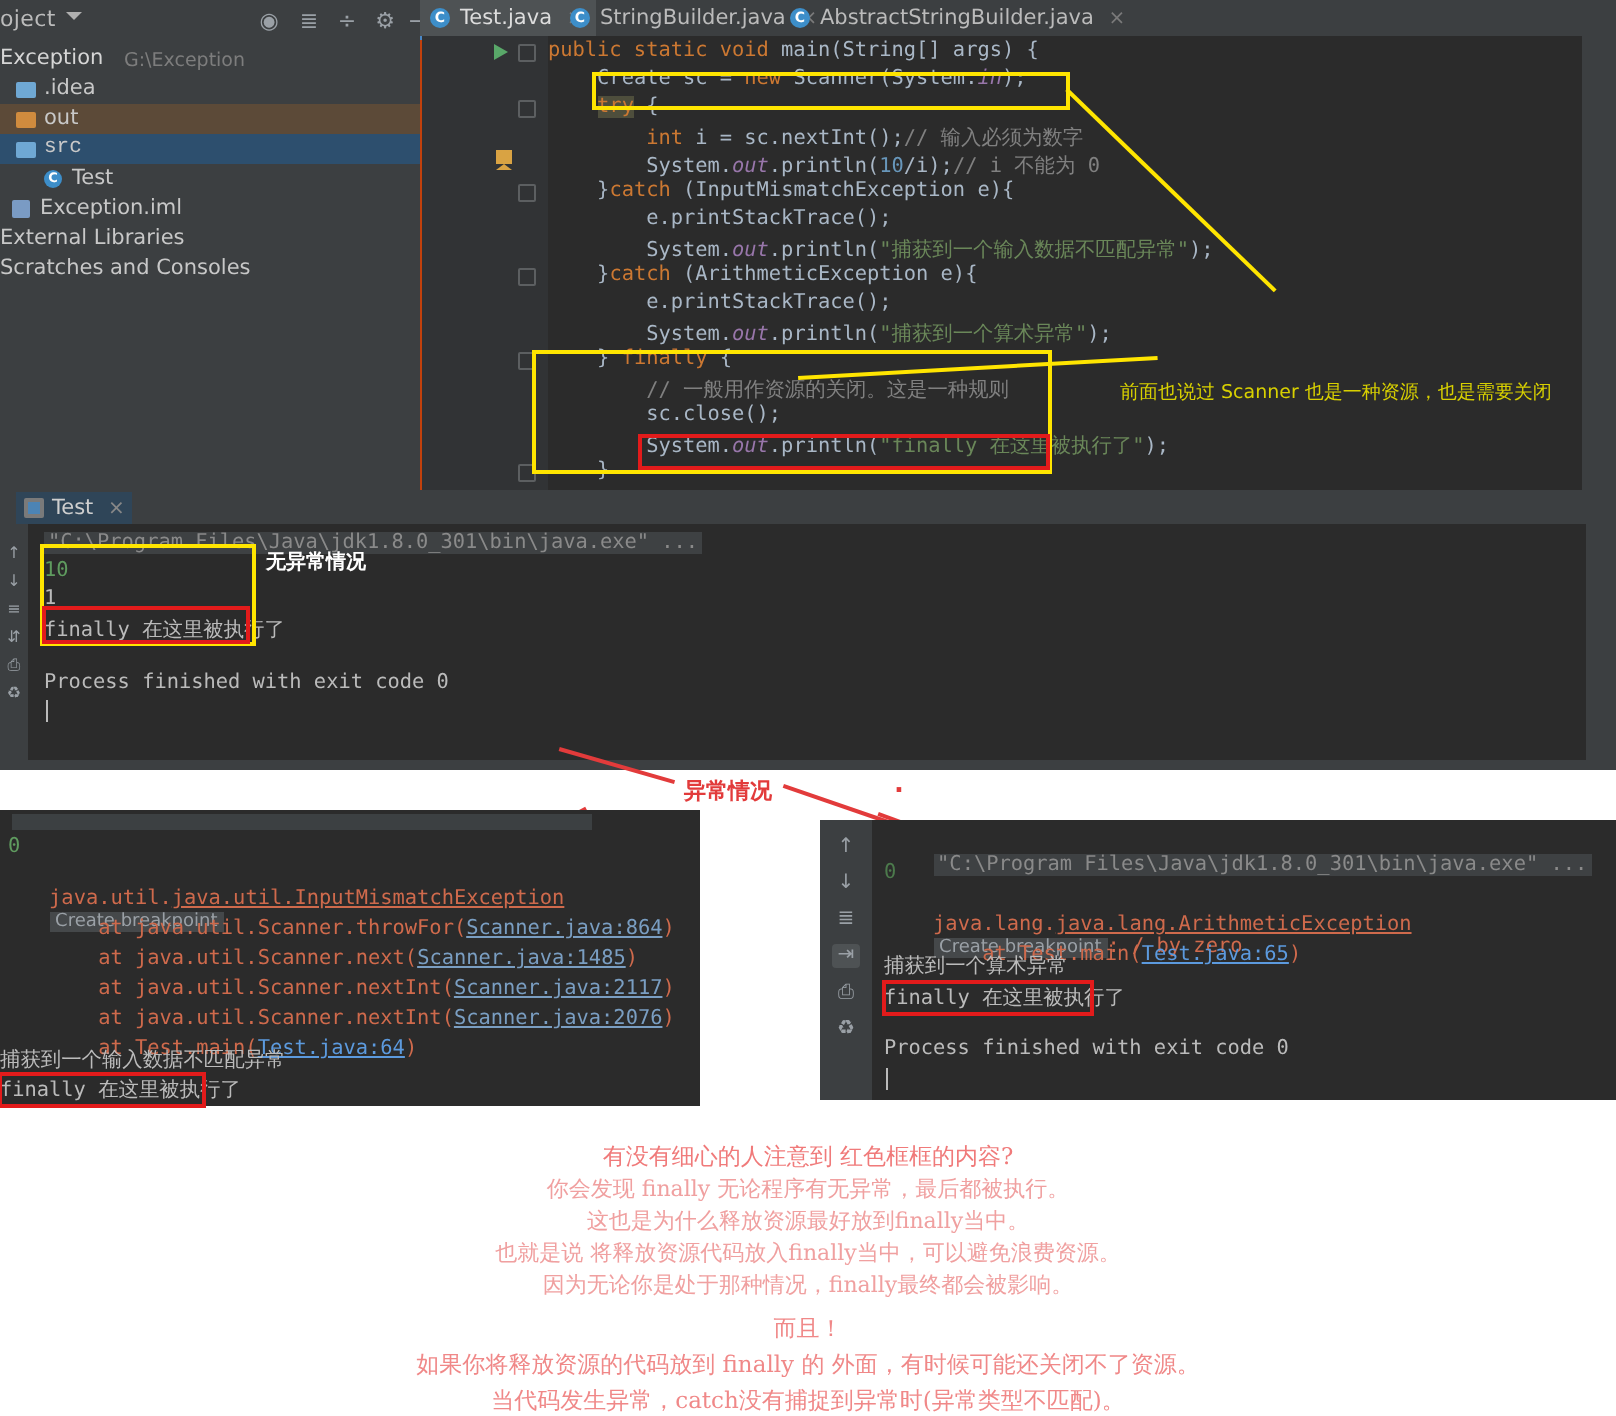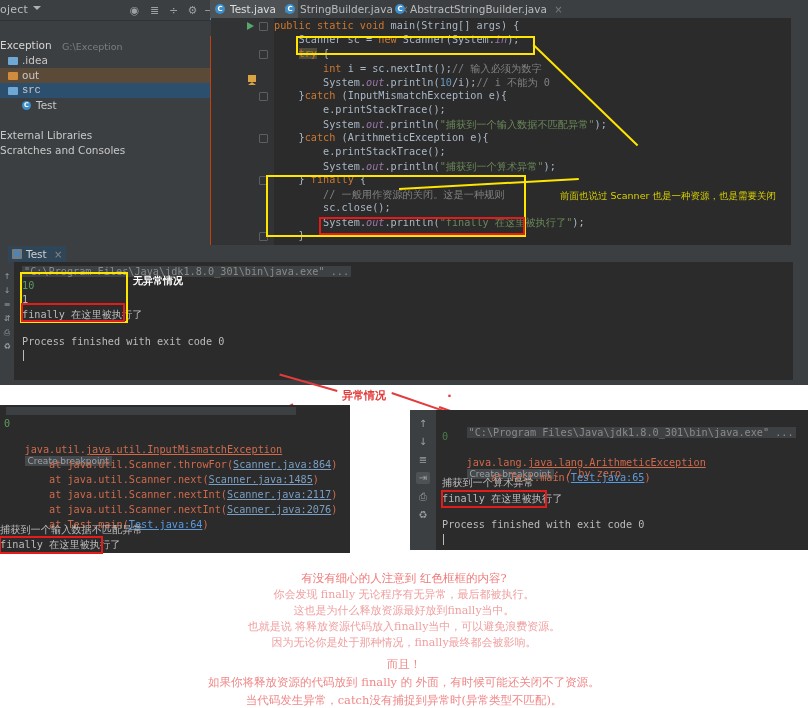--- a/index.html
+++ b/index.html
@@ -21,21 +21,21 @@
   
   #tabs{position:absolute;left:210px;top:0;width:598px;height:18px;background:#3c3f41;}
   .tab{position:absolute;top:0;height:18px;line-height:18px;font-size:10.5px;color:#bbbbbb;
        padding:0 6px 0 20px;white-space:nowrap;}
   .tab.active{background:#4e5254;border-bottom:2px solid #4a88c7;color:#ddd;}
   .tab .cicon{position:absolute;left:5px;top:4px;width:10px;height:10px;border-radius:50%;
               background:#3d8ec9;font-size:7px;color:#fff;text-align:center;line-height:10px;font-weight:bold;}
   .tab .xclose{color:#7a7a7a;font-size:10px;margin-left:4px;}
 
   
-  #tree{position:absolute;left:0;top:36px;width:210px;height:225px;background:#3c3f41;
+  #tree{position:absolute;left:0;top:20px;width:210px;height:225px;background:#3c3f41;
         border-right:1px solid #c2410c;}
   .trow{position:absolute;left:0;width:210px;height:15px;line-height:15px;font-size:10.5px;color:#c8c8c8;}
   .trow.sel-out{background:#5c4a38;}
   .trow.sel-src{background:#2d4f6e;}
   .tname{position:absolute;}
   .tpath{position:absolute;font-size:9.5px;color:#7d7d7d;}
   .folder{position:absolute;width:10px;height:8px;border-radius:1px;top:4px;}
   .fblue{background:#6fa8d4;}
   .forange{background:#d08b3e;}
   .jdot{position:absolute;top:3px;width:9px;height:9px;border-radius:50%;background:#3d8ec9;
@@ -162,20 +162,24 @@
       <span class="tname" style="left:22px;">out</span>
     </div>
     <div class="trow sel-src" style="top:47px;font-family:Liberation Mono, monospace;">
       <span class="folder fblue" style="left:8px;"></span>
       <span class="tname" style="left:22px;">src</span>
     </div>
     <div class="trow" style="top:62px;">
       <span class="jdot" style="left:22px;">C</span>
       <span class="tname" style="left:36px;">Test</span>
     </div>
+    <div class="trow" style="top:77px;">
+      <span class="iml" style="left:6px;"></span>
+      <span class="tname" style="left:20px;">Exception.iml</span>
+    </div>
     <div class="trow" style="top:92px;">
       <span class="tname" style="left:0;">External Libraries</span>
     </div>
     <div class="trow" style="top:107px;">
       <span class="tname" style="left:0;">Scratches and Consoles</span>
     </div>
   </div>
 
   <div id="editor">
     <div id="gutter"></div>
@@ -202,21 +206,21 @@
     <span class="bookmk" style="top:57px;"></span>
     <span class="foldmark" style="top:4px;"></span>
     <span class="foldmark" style="top:32px;"></span>
     <span class="foldmark" style="top:74px;"></span>
     <span class="foldmark" style="top:116px;"></span>
     <span class="foldmark" style="top:158px;"></span>
     <span class="foldmark" style="top:214px;"></span>
 
     <div id="code">
       <div class="cl" style="top:2px;"><span class="kw">public static void </span><span class="ty">main</span>(<span>String[] args) {</span></div>
-      <div class="cl" style="top:16px;">    <span>Scanner sc = </span><span class="kw">new </span><span>Scanner(System.</span><span class="nm">in</span><span>);</span></div>
+      <div class="cl" style="top:16px;">    <span>Create sc = </span><span class="kw">new </span><span>Scanner(System.</span><span class="nm">in</span><span>);</span></div>
       <div class="cl" style="top:30px;">    <span class="kw trybg">try</span><span> {</span></div>
       <div class="cl" style="top:44px;">        <span class="kw">int </span><span>i = sc.nextInt();</span><span class="cm">// 输入必须为数字</span></div>
       <div class="cl" style="top:58px;">        <span>System.</span><span class="nm">out</span><span>.println(</span><span class="num">10</span><span>/i);</span><span class="cm">// i 不能为 0</span></div>
       <div class="cl" style="top:72px;">    <span>}</span><span class="kw">catch </span><span>(InputMismatchException e){</span></div>
       <div class="cl" style="top:86px;">        <span>e.printStackTrace();</span></div>
       <div class="cl" style="top:100px;">        <span>System.</span><span class="nm">out</span><span>.println(</span><span class="st">"捕获到一个输入数据不匹配异常"</span><span>);</span></div>
       <div class="cl" style="top:114px;">    <span>}</span><span class="kw">catch </span><span>(ArithmeticException e){</span></div>
       <div class="cl" style="top:128px;">        <span>e.printStackTrace();</span></div>
       <div class="cl" style="top:142px;">        <span>System.</span><span class="nm">out</span><span>.println(</span><span class="st">"捕获到一个算术异常"</span><span>);</span></div>
       <div class="cl" style="top:156px;">    <span>} </span><span class="kw">finally </span><span>{</span></div>

